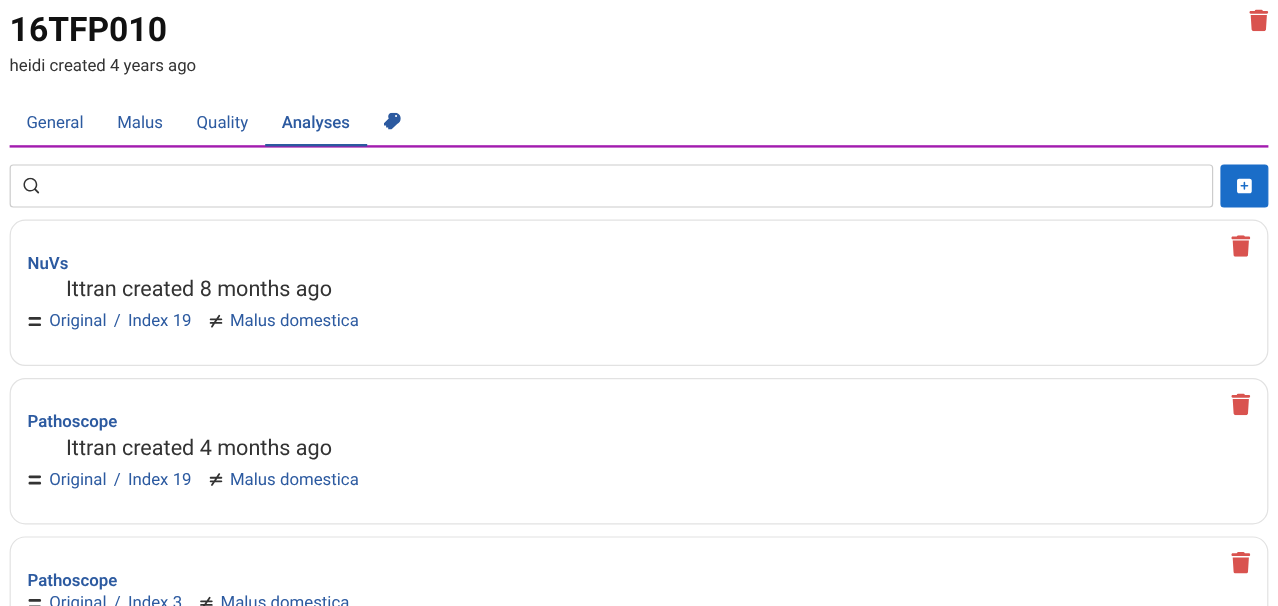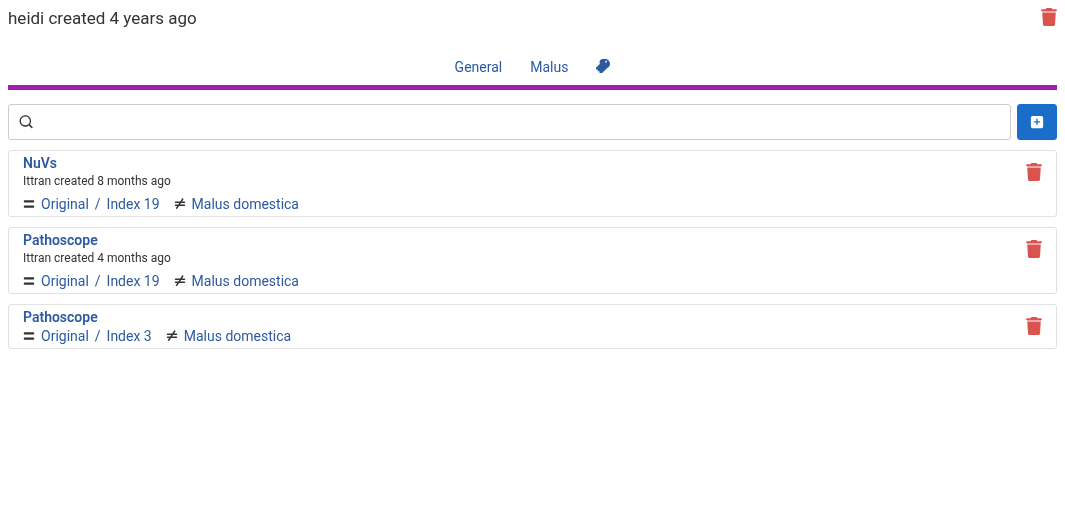--- a/index.html
+++ b/index.html
@@ -16,35 +16,34 @@
       align-items: flex-start;
       justify-content: space-between;
     }
     .title {
       font-size: 28px;
       font-weight: 700;
       margin: 0 0 6px 0;
       color: #111;
     }
     .subtitle {
-      font-size: 17px;
+      font-size: 14px;
       color: #333;
       margin-bottom: 22px;
     }
     .trash-icon {
       width: 16px;
       height: 18px;
       cursor: pointer;
     }
     .tabs {
       display: flex;
       align-items: center;
-      border-bottom: 5px solid #a21caf;
+      border-bottom: 2px solid #a21caf;
       gap: 0;
-      justify-content: center;
     }
     .tab {
       padding: 9px 14px;
       font-size: 14px;
       color: #2c5aa0;
       cursor: pointer;
       border-bottom: 2px solid transparent;
       margin-bottom: -1px;
     }
     .tab.active {
@@ -81,37 +80,38 @@
       background: #1a6dc8;
       border: 1px solid #1a6dc8;
       border-radius: 3px;
       display: flex;
       align-items: center;
       justify-content: center;
       cursor: pointer;
     }
     .card {
       border: 1px solid #e2e2e2;
-      border-radius: 3px;
-      padding: 4px 14px;
+      border-radius: 13px;
+      padding: 28px 14px;
       margin-bottom: 10px;
       position: relative;
     }
     .card-title {
       font-weight: 600;
       color: #2c5aa0;
       font-size: 14px;
       margin-bottom: 3px;
       cursor: pointer;
       display: inline-block;
     }
     .card-meta {
       color: #333;
-      font-size: 12px;
+      font-size: 18px;
       margin-bottom: 8px;
+      margin-left: 32px;
     }
     .card-tags {
       display: flex;
       align-items: flex-end;
       gap: 14px;
       font-size: 14px;
     }
     .tag-group {
       display: flex;
       align-items: center;
@@ -133,32 +133,35 @@
     .icon-inline {
       display: inline-flex;
       align-items: center;
     }
   </style>
 </head>
 <body>
 
 <div class="header-row">
   <div>
+    <h1 class="title">16TFP010</h1>
     <div class="subtitle">heidi created 4 years ago</div>
   </div>
   <span class="trash-icon">
     <svg viewBox="0 0 448 512" width="16" height="18">
         <path fill="#d9534f" d="M135.2 17.7C140.6 6.8 151.7 0 163.8 0h120.4c12.1 0 23.2 6.8 28.6 17.7L320 32h96c17.7 0 32 14.3 32 32s-14.3 32-32 32H32C14.3 96 0 81.7 0 64s14.3-32 32-32h96l7.2-14.3zM32 128h384l-21.2 339c-1.6 25.3-22.6 45-47.9 45H101.1c-25.3 0-46.3-19.7-47.9-45L32 128z"></path>
       </svg>
   </span>
 </div>
 
 <div class="tabs">
   <div class="tab">General</div>
   <div class="tab">Malus</div>
+  <div class="tab">Quality</div>
+  <div class="tab active">Analyses</div>
   <div class="key-icon">
     <svg viewBox="0 0 512 512" width="14" height="14">
         <path fill="#2c5aa0" d="M336 0c97.2 0 176 78.8 176 176c0 74.1-45.8 137.4-110.6 163.3L224 512H128v-64H64v-64H0V320l144.7-144.7C134.3 157.7 128 137.6 128 116C128 51.9 179.9 0 244 0h92zm32 128a32 32 0 1 0 0-64 32 32 0 1 0 0 64z"></path>
       </svg>
   </div>
 </div>
 
 <div class="search-row">
   <div class="search-wrap">
     <svg viewBox="0 0 512 512" width="14" height="14" style="margin-right:8px">

